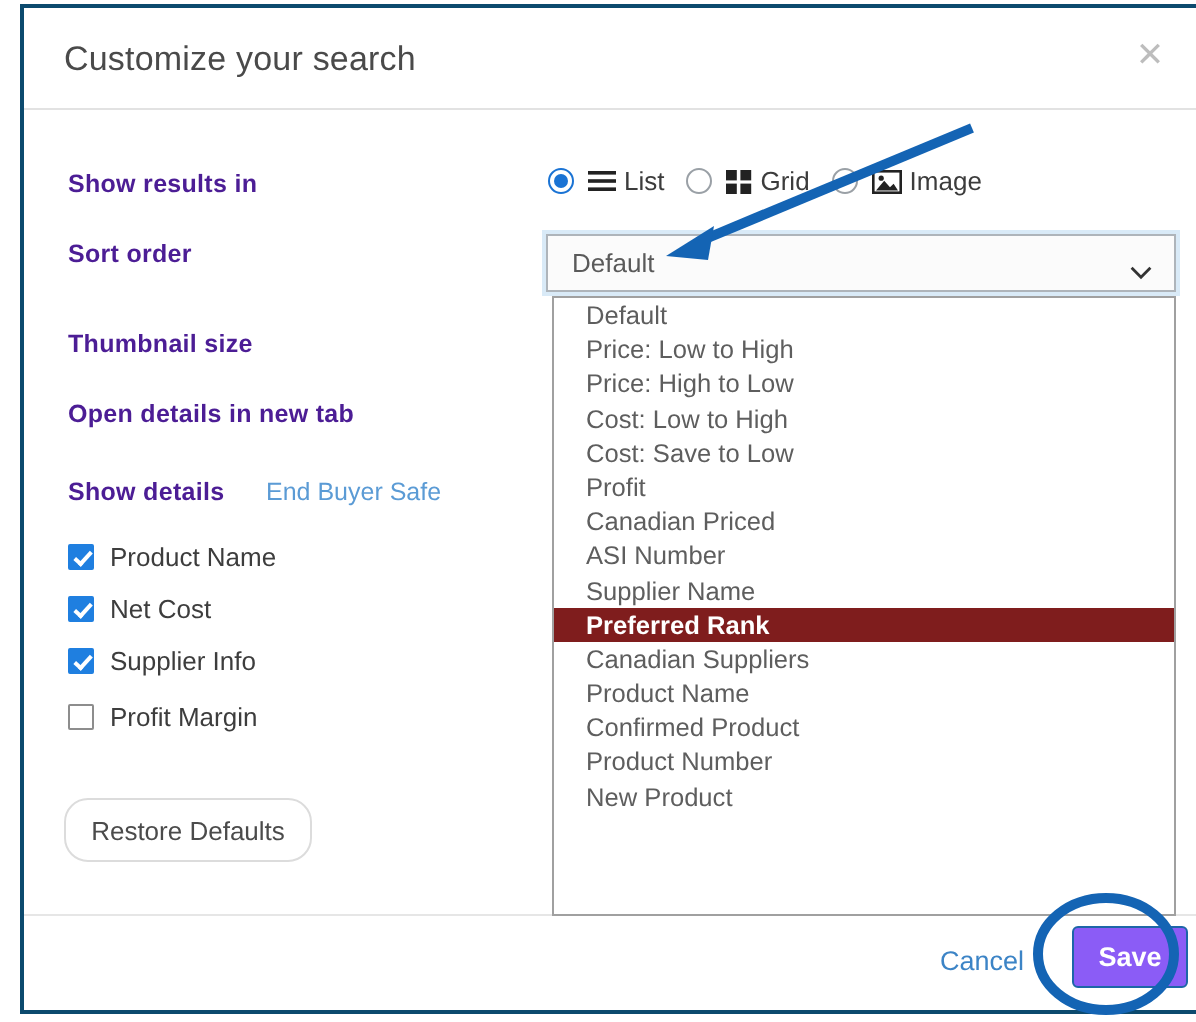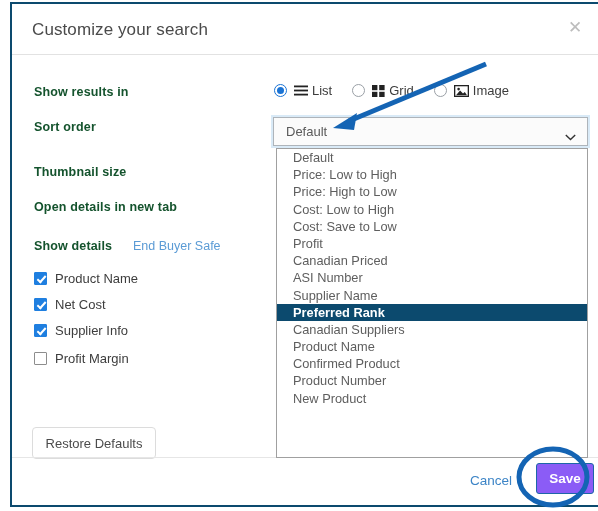--- a/index.html
+++ b/index.html
@@ -59,21 +59,21 @@
     color: #bdbdbd;
     font-size: 17px;
     cursor: pointer;
     user-select: none;
   }
   
   .row-label {
     position: absolute;
     font-size: 12.5px;
     font-weight: bold;
-    color: #14532d;
+    color: #4c1d95;
     white-space: nowrap;
     letter-spacing: .15px;
   }
   #lbl-show-results { left: 22px; top: 81px; }
   #lbl-sort-order   { left: 22px; top: 116px; }
   #lbl-thumb-size   { left: 22px; top: 161px; }
   #lbl-open-details { left: 22px; top: 196px; }
   #lbl-show-details { left: 22px; top: 235px; }
 
   .inline-link {
@@ -87,21 +87,21 @@
     text-decoration: none;
   }
 
   
   .radio-group {
     position: absolute;
     left: 262px;
     top: 79px;
     display: flex;
     align-items: flex-start;
-    gap: 9px;
+    gap: 0px;
   }
   .radio-opt {
     display: flex;
     align-items: center;
     cursor: pointer;
     margin-right: 11px;
   }
   .radio-dot {
     width: 13px;
     height: 13px;
@@ -184,21 +184,21 @@
   .dd-item {
     height: 17.2px;
     line-height: 17.2px;
     padding-left: 16px;
     font-size: 12.8px;
     color: #5e5e5e;
     white-space: nowrap;
     cursor: pointer;
   }
   .dd-item.sel {
-    background: #0c4a6e;
+    background: #7f1d1d;
     color: #ffffff;
     font-weight: bold;
   }
 
   
   .chk-row {
     position: absolute;
     left: 22px;
     display: flex;
     align-items: center;
@@ -239,26 +239,25 @@
   
   .restore-btn {
     position: absolute;
     left: 20px;
     top: 395px;
     width: 124px;
     height: 32px;
     box-sizing: border-box;
     background: #ffffff;
     border: 1px solid #dcdcdc;
-    border-radius: 4px;
+    border-radius: 12px;
     font-size: 13px;
     color: #4b4b4b;
     cursor: pointer;
     font-family: "Liberation Sans", sans-serif;
-    margin-top: 28px;
   }
 
   
   .footer-divider {
     position: absolute;
     left: 0;
     top: 453px;
     width: 100%;
     height: 1px;
     background: #e6e6e6;

